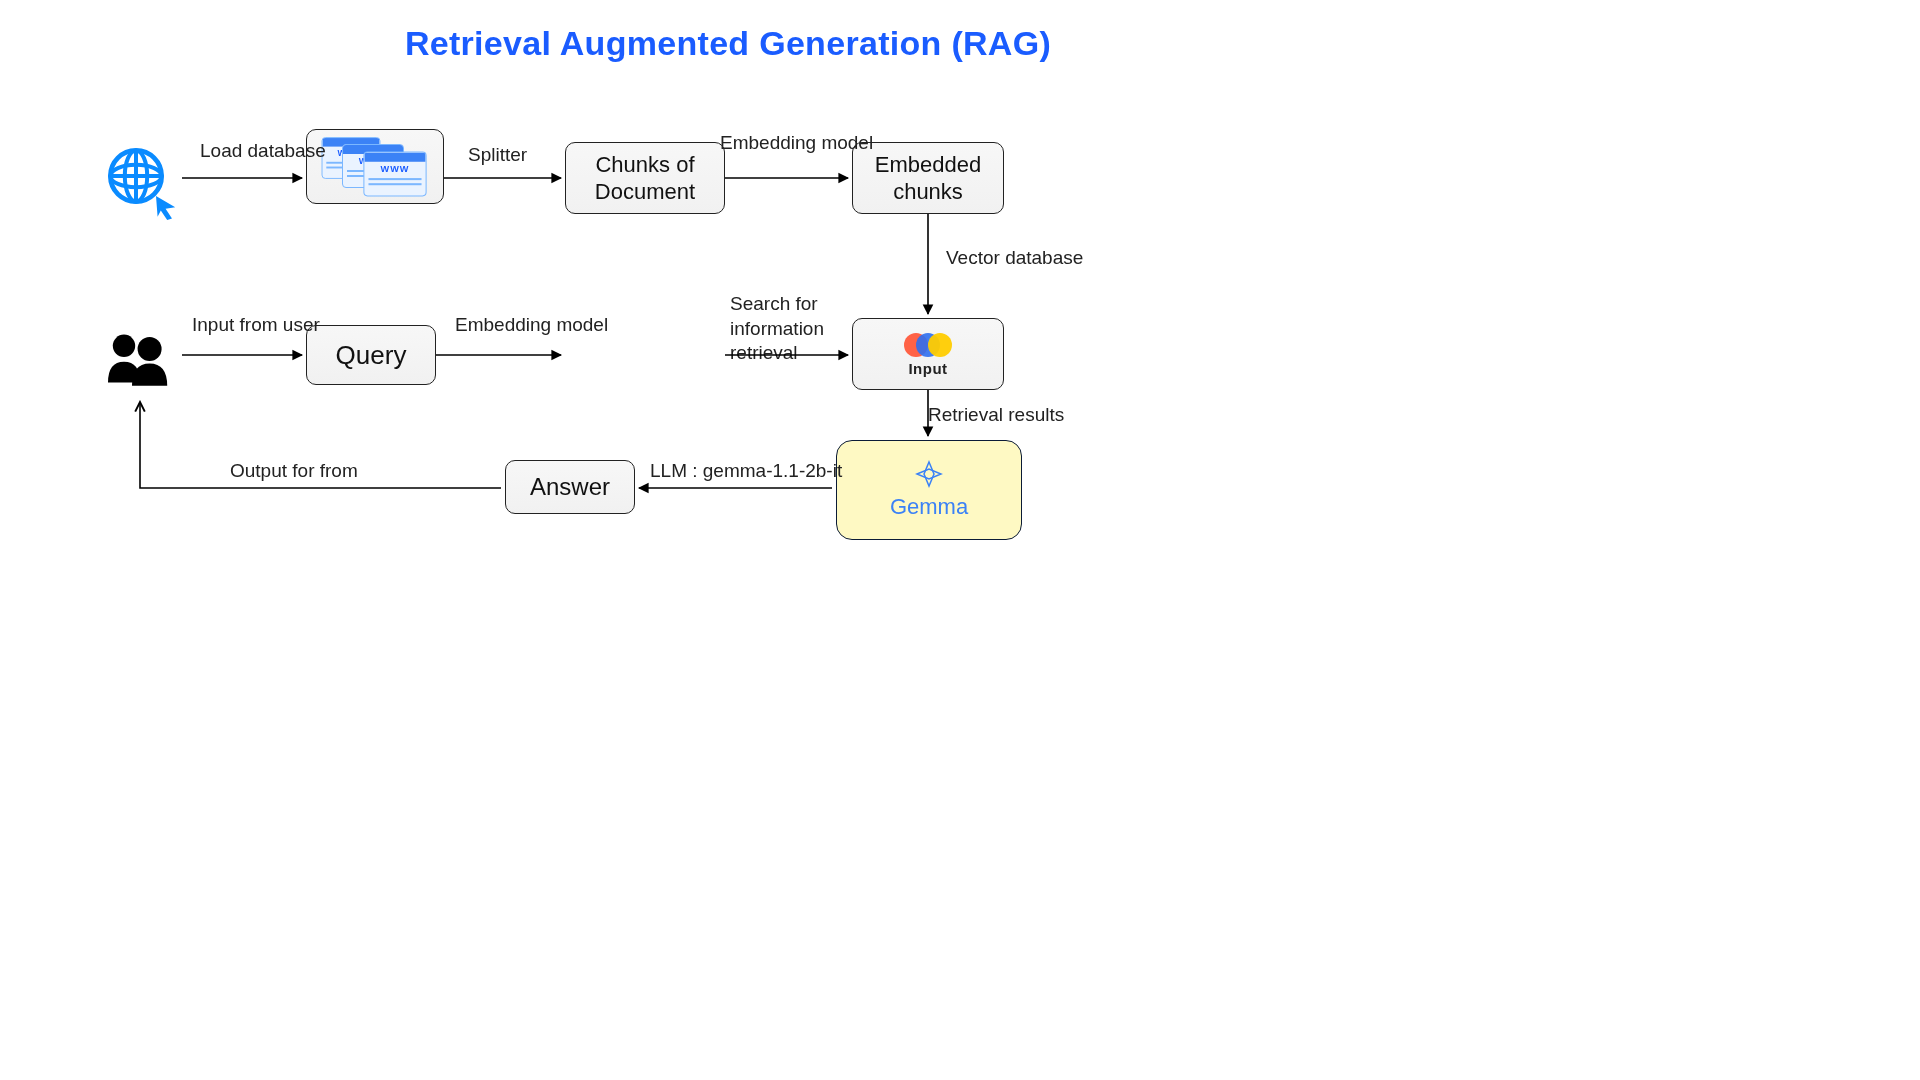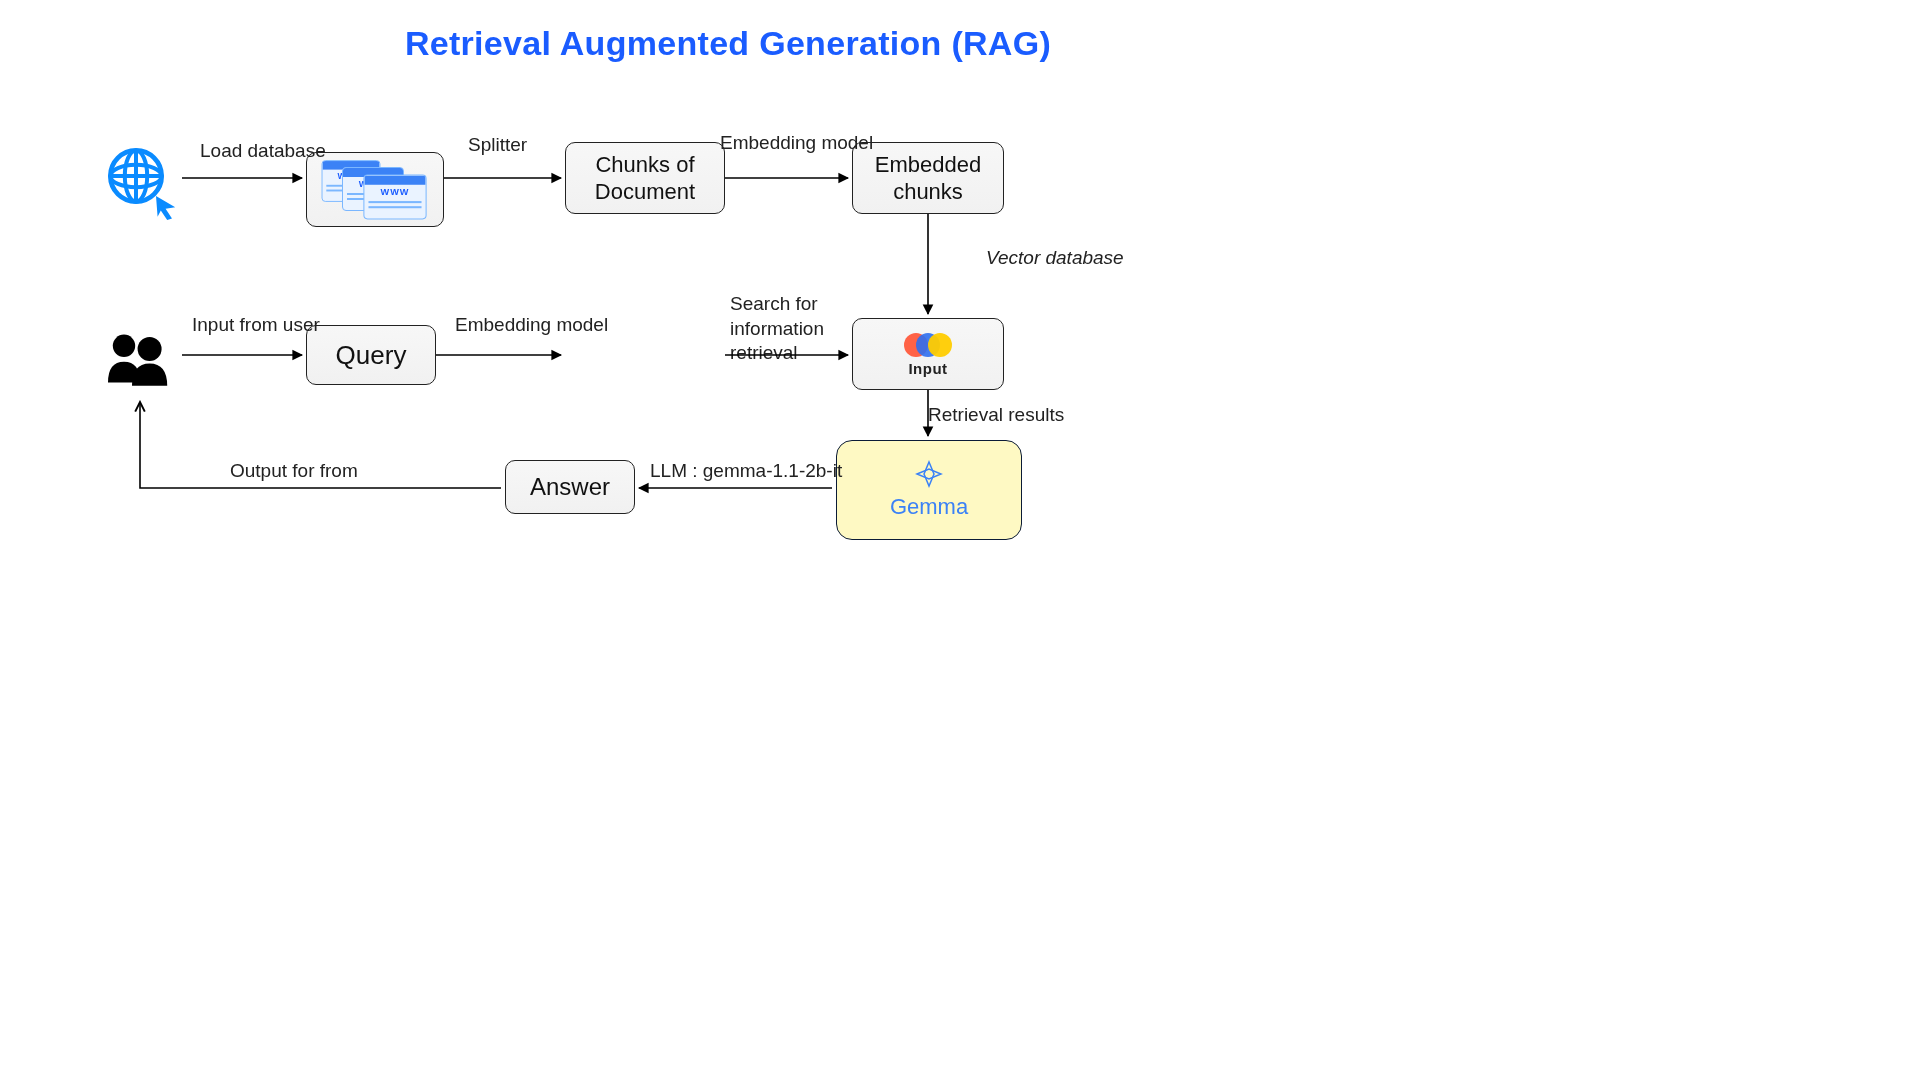--- a/index.html
+++ b/index.html
@@ -64,34 +64,34 @@
     left: 0;
     top: 0;
     width: 1456px;
     height: 816px;
     pointer-events: none;
   }
   
   #globe-icon { position:absolute; left:100px; top:140px; width:80px; height:80px; }
   #users-icon { position:absolute; left:100px; top:325px; width:80px; height:72px; }
 
-  #node-webpage { left:306px; top:152px; width:138px; height:75px; padding:4px; }
+  #node-webpage { left:306px; top:129px; width:138px; height:75px; padding:4px; }
   #node-chunks  { left:565px; top:142px; width:160px; height:72px; }
   #node-emb-chunks { left:852px; top:142px; width:152px; height:72px; }
   #node-query  { left:306px; top:325px; width:130px; height:60px; font-size:26px; }
   #node-emb-query { left:565px; top:322px; width:160px; height:64px; }
   #node-chroma { left:852px; top:318px; width:152px; height:72px; flex-direction:column; }
   #node-answer { left:505px; top:460px; width:130px; height:54px; font-size:24px; }
   #node-gemma  { left:836px; top:440px; width:186px; height:100px; border-radius:16px; }
 
   
   #lbl-load     { left:200px; top:140px; }
-  #lbl-splitter { left:468px; top:134px; }
+  #lbl-splitter { left:468px; top:144px; }
   #lbl-emb1     { left:720px; top:132px; }
-  #lbl-vecdb    { left:986px; top:247px;font-style:italic; }
+  #lbl-vecdb    { left:946px; top:247px; }
   #lbl-input    { left:192px; top:314px; }
   #lbl-emb2     { left:455px; top:314px; }
   #lbl-search   { left:730px; top:292px; width:130px; }
   #lbl-retr     { left:928px; top:404px; }
   #lbl-llm      { left:650px; top:460px; }
   #lbl-output   { left:230px; top:460px; }
   .chroma-text { font-weight:700; font-size:15px; color:#222; letter-spacing:0.5px; }
 
   .gemma-text { color:#3b82f6; font-size:22px; margin-top:4px; }
 

